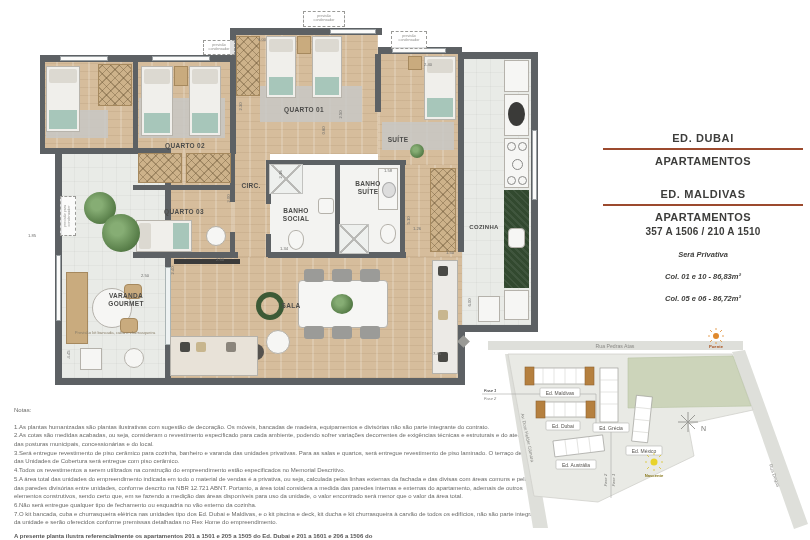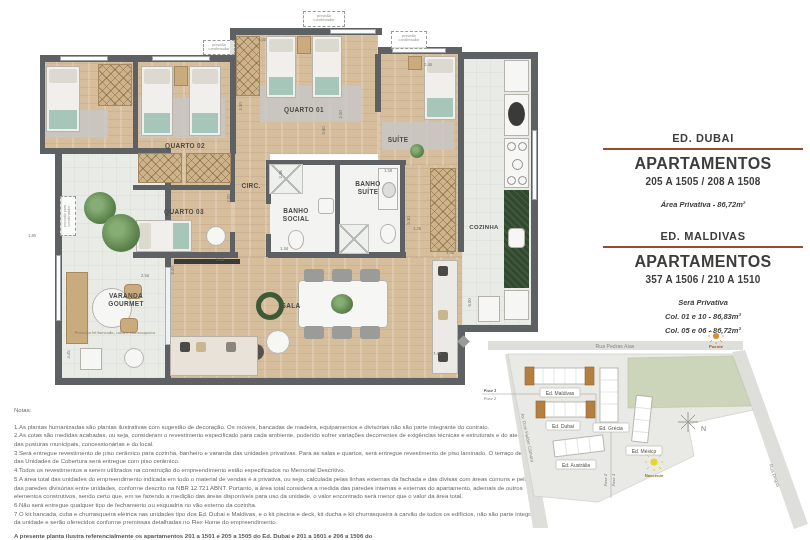--- a/index.html
+++ b/index.html
@@ -42,24 +42,24 @@
   .dim.v{transform:rotate(-90deg);}
   .cond{position:absolute;border:1px dashed #9a9a97;background:rgba(255,255,255,.8);
         font-size:3.6px;color:#8e8e8b;text-align:center;line-height:1.2;white-space:pre-line;
         box-sizing:border-box;padding-top:2px;}
   .kitnote{position:absolute;font-size:4.2px;color:#8a7f6a;text-align:center;}
   .sofa-pil{position:absolute;width:10px;height:10px;border-radius:2px;}
   
   .panel{position:absolute;left:603px;top:132px;width:200px;text-align:center;color:#3d3d3b;}
   .p-title{font-size:11px;font-weight:bold;letter-spacing:.6px;}
   .p-rule{height:2px;margin:4px 0 5px 0;}
-  .p-sub{font-size:16px;font-weight:bold;letter-spacing:.4px;margin-top:2px;}
+  .p-sub{font-size:11px;font-weight:bold;letter-spacing:.4px;margin-top:2px;}
   .p-line{font-size:10px;font-weight:bold;margin-top:3px;letter-spacing:.2px;}
   .p-area{font-size:7.5px;font-style:italic;font-weight:bold;margin-top:13px;}
-  .p-area2{font-size:7.5px;font-style:italic;font-weight:bold;margin-top:5px;}
+  .p-area2{font-size:7.5px;font-style:italic;font-weight:bold;margin-top:13px;}
   .p-gap{margin-top:21px;}
   
   .notes{position:absolute;left:14px;top:406px;width:535px;font-size:6px;line-height:1.45;color:#6a6a68;}
   .notes .nt{margin-bottom:8px;}
   .note-footer{position:absolute;left:14px;top:533px;width:560px;font-size:6px;font-weight:bold;color:#555;}
   
   .mapwrap{position:absolute;left:448px;top:328px;}
   svg text{font-family:"Liberation Sans",sans-serif;}
 </style>
 </head>
@@ -255,22 +255,20 @@
   <span class="dim" style="left:141px;top:273px;">2.50</span>
   <span class="dim" style="left:28px;top:233px;">1.85</span>
   <span class="dim" style="left:433px;top:351px;">7.45</span>
   <span class="dim v" style="left:64px;top:352px;">4.45</span>
 </div>
 
 <div class="panel">
   <div class="p-title">ED. DUBAI</div>
   <div class="p-rule" style="background: rgb(156, 74, 46);"></div>
   <div class="p-sub">APARTAMENTOS</div>
-  <div class="p-line">205 A 1505 / 208 A 1508</div>
-  <div class="p-area">Área Privativa - 86,72m²</div>
 
   <div class="p-title p-gap">ED. MALDIVAS</div>
   <div class="p-rule" style="background: rgb(156, 74, 46);"></div>
   <div class="p-sub">APARTAMENTOS</div>
   <div class="p-line">357 A 1506 / 210 A 1510</div>
   <div class="p-area">Será Privativa</div>
   <div class="p-area2">Col. 01 e 10 - 86,83m²</div>
   <div class="p-area2">Col. 05 e 06 - 86,72m²</div>
 </div>
 

